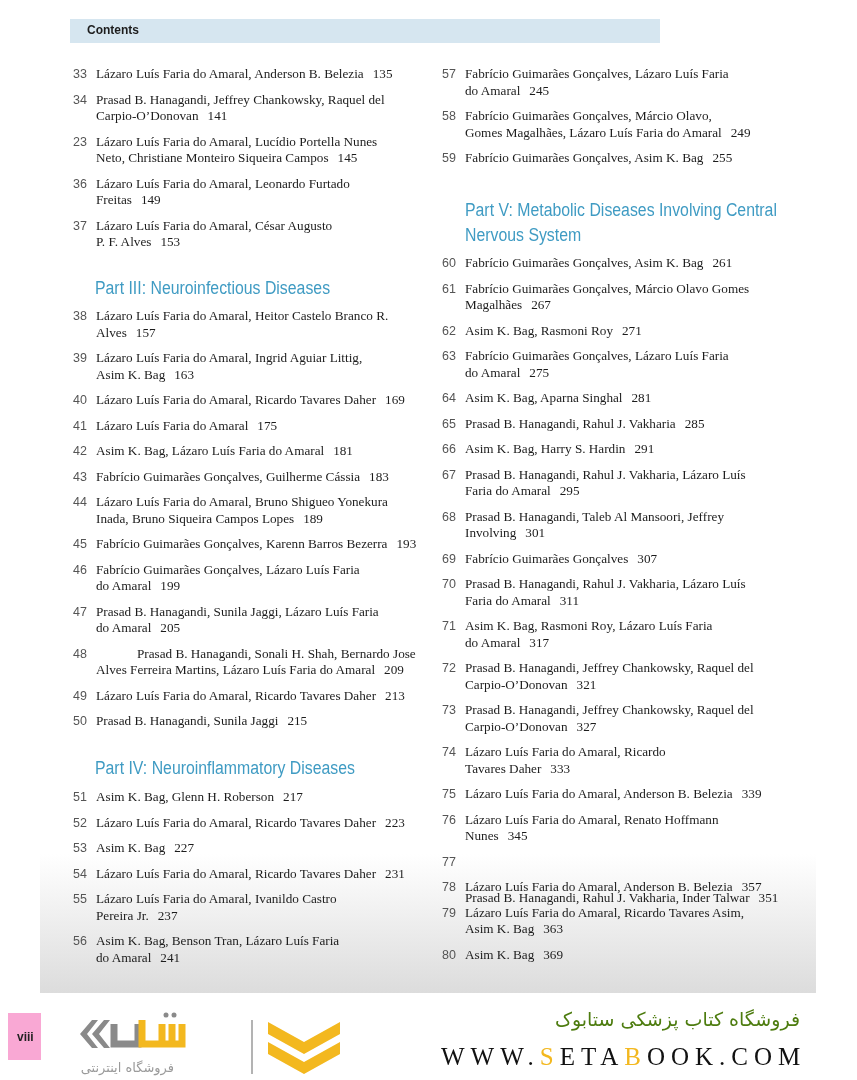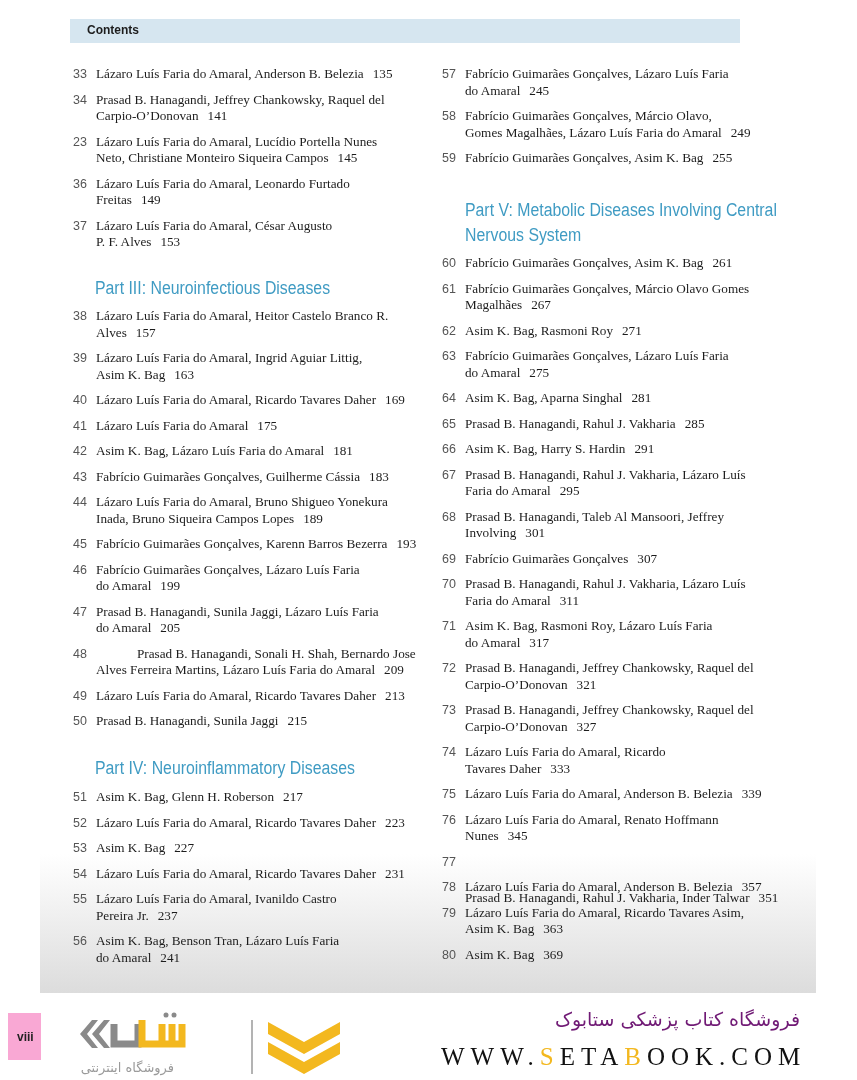--- a/index.html
+++ b/index.html
@@ -7,21 +7,21 @@
     width: 857px; height: 1080px; position: relative; overflow: hidden;
     background: #ffffff;
     font-family: "Liberation Serif", "DejaVu Serif", serif;
     color: #1c1c1c;
   }
   .page-shadow {
     position: absolute; left: 40px; top: 0; width: 776px; height: 993px;
     background: linear-gradient(to bottom, #ffffff 0%, #ffffff 86%, #f0f0f0 92%, #dcdcdc 100%);
   }
   .header-bar {
-    position: absolute; left: 70px; top: 19px; width: 670px; height: 24px;
+    position: absolute; left: 70px; top: 19px; width: 590px; height: 24px;
     background: #d6e6f0;
   }
   .header-title {
     position: absolute; left: 17px; top: 4px;
     font-family: "Liberation Sans", "DejaVu Sans", sans-serif;
     font-size: 12px; font-weight: bold; color: #1d1d1d;
   }
   .entry { position: absolute; font-size: 13.2px; line-height: 16.5px; }
   .entry .num {
     position: absolute; left: 73px; width: 20px;
@@ -42,21 +42,21 @@
     background: #f9a8d4;
   }
   .footer-page span {
     position: absolute; left: 9px; top: 17px;
     font-family: "Liberation Sans", "DejaVu Sans", sans-serif;
     font-size: 12px; font-weight: bold; color: #222;
   }
   .logo { position: absolute; left: 78px; top: 1012px; width: 262px; height: 66px; }
   .store-fa {
     position: absolute; left: 520px; top: 1008px; width: 280px; text-align: right;
-    font-family: "DejaVu Sans", sans-serif; font-size: 19px; color: #701a75; direction: rtl;
+    font-family: "DejaVu Sans", sans-serif; font-size: 19px; color: #4d7c0f; direction: rtl;
   }
   .store-url {
     position: absolute; left: 441px; top: 1043px; width: 370px;
     font-family: Liberation Serif, serif; font-size: 25px; letter-spacing: 6px; color: #111;
     white-space: nowrap;
   }
   .store-url .accent { color: #f3b81f; }
 </style>
 </head>
 <body>

